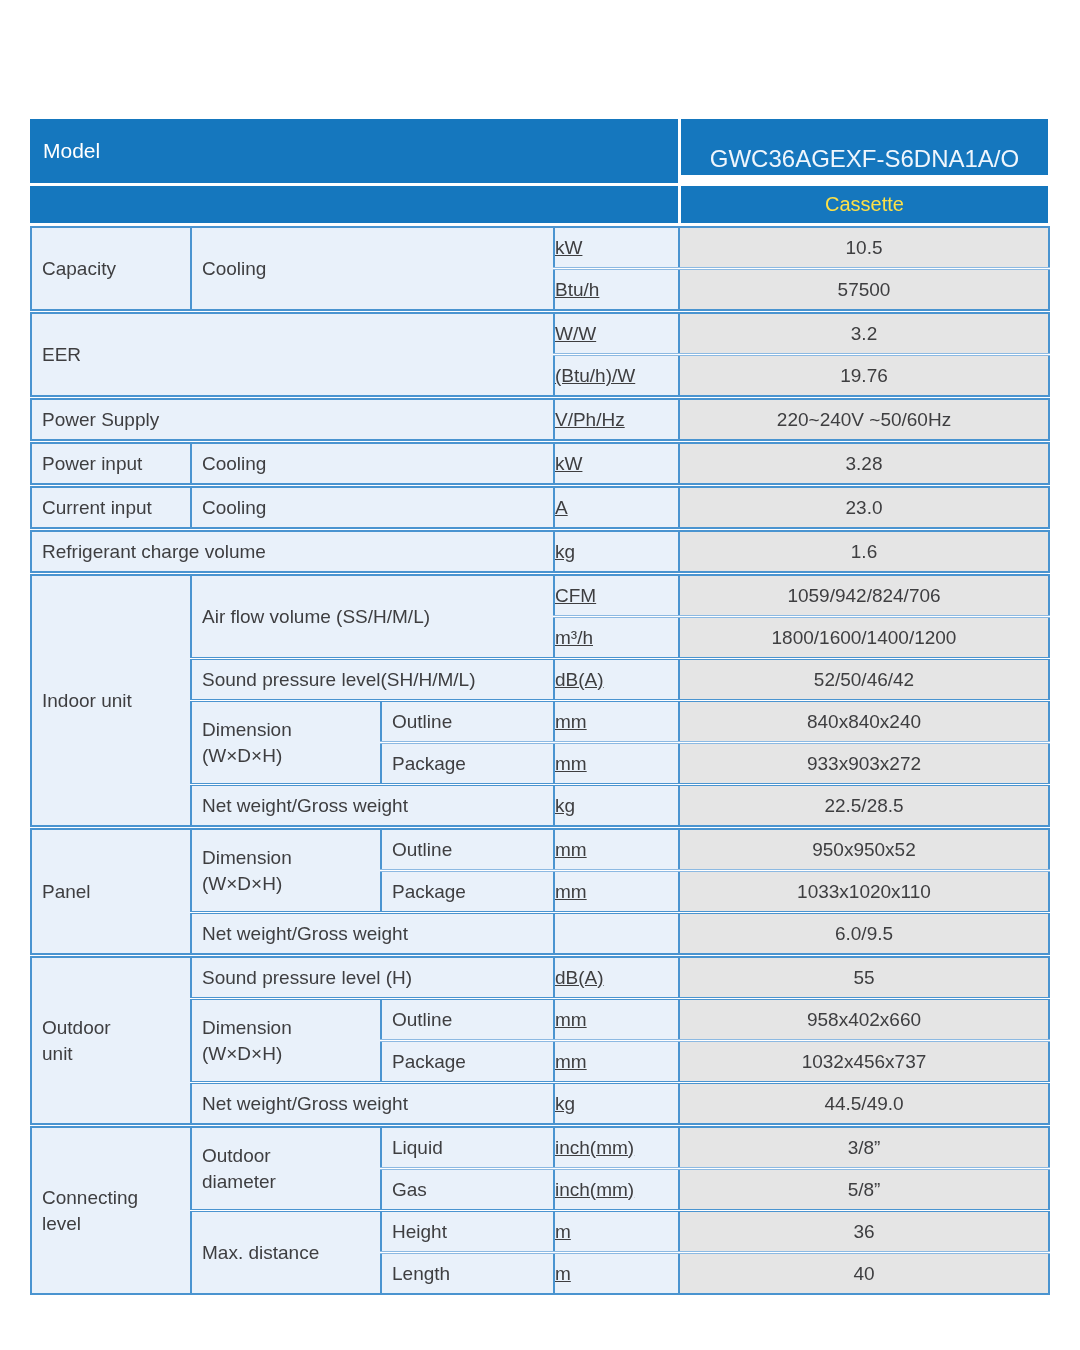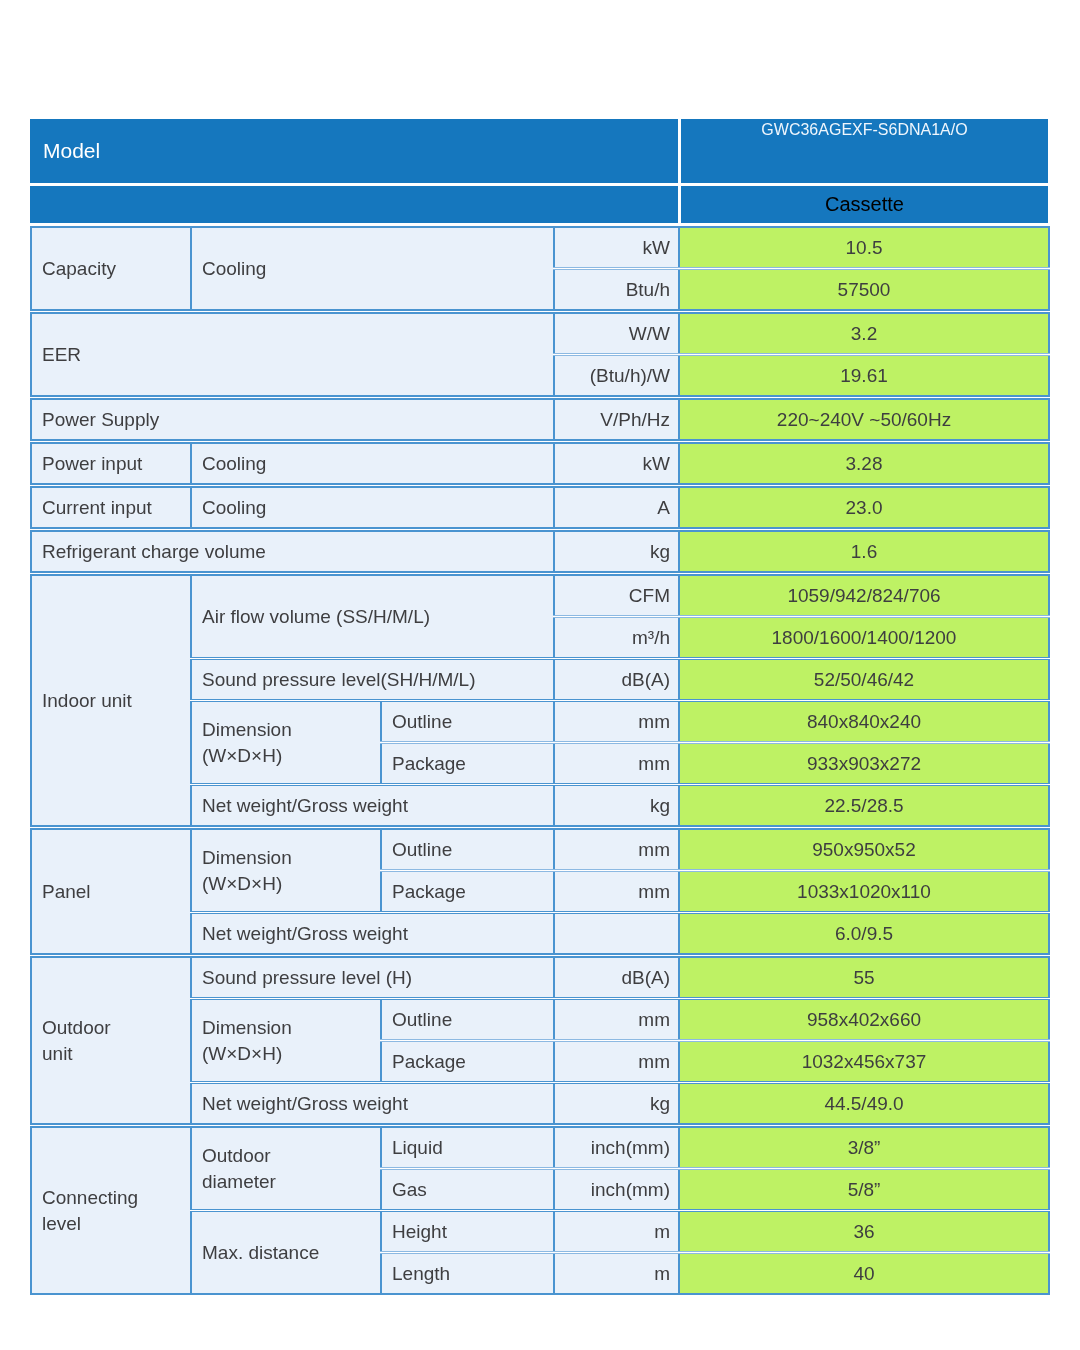--- a/index.html
+++ b/index.html
@@ -8,38 +8,38 @@
     font-family:"Liberation Sans", sans-serif;
     position:relative;
     -webkit-font-smoothing:antialiased;
   }
   .table-wrap { position:absolute; left:30px; top:99px; width:1018px; }
 
   
   .hdr { display:grid; grid-template-columns:648px 367px; gap:3px; margin-bottom:3px;margin-top:20px; }
   .hdr-cell { background:#1577be; color:#ffffff; }
   .h-model { height:64px; display:flex; align-items:center; padding-left:13px; font-size:21px; box-sizing:border-box; }
-  .h-modelval { height:64px; display:flex; flex-direction:column; justify-content:space-between; align-items:center;
-                font-size:16px; line-height:1.5; color:#eff6fd; }
+  .h-modelval { height:56px; display:flex; flex-direction:column; justify-content:flex-end; align-items:center;
+                font-size:24px; line-height:1.5; color:#eff6fd; }
   .h-empty { height:37px; }
-  .h-type { height:37px; display:flex; align-items:center; justify-content:center; font-size:20px; color:#000000; }
+  .h-type { height:37px; display:flex; align-items:center; justify-content:center; font-size:20px; color:#fde047; }
 
   
   table.spec { border-collapse:collapse; table-layout:fixed; width:1018px; border:2px solid #4a94d0; }
   table.spec td {
     height:37px; vertical-align:middle;
     font-size:19px; color:#3e3e40;
     background:#e9f1fa;
     border-left:2px solid #4a94d0; border-right:2px solid #4a94d0;
     border-top:3px double #8cb9e2;
     padding:1px 8px 1px 10px;
     overflow:hidden;
   }
-  table.spec td.unit { text-align:right; padding:1px 8px; }
-  table.spec td.val  { background:#bef264; text-align:center; padding:1px 6px; }
+  table.spec td.unit { text-align:left; padding:1px 0;text-decoration:underline; }
+  table.spec td.val  { background:#e5e5e5; text-align:center; padding:1px 6px; }
   tr.r-first > td { border-top:2px solid #4a94d0; }
   tr.r-sub   > td { border-top:3px double #4a94d0; }
   tr.r-major > td { border-top:5px double #4a94d0; }
   .two-line span { display:block; line-height:1.32; }
 </style>
 </head>
 <body>
 
 <div class="table-wrap">
 
@@ -73,21 +73,21 @@
       <td class="val">57500</td>
     </tr>
 
     <tr class="r-major">
       <td colspan="3" rowspan="2">EER</td>
       <td class="unit">W/W</td>
       <td class="val">3.2</td>
     </tr>
     <tr>
       <td class="unit">(Btu/h)/W</td>
-      <td class="val">19.61</td>
+      <td class="val">19.76</td>
     </tr>
 
     <tr class="r-major">
       <td colspan="3">Power Supply</td>
       <td class="unit">V/Ph/Hz</td>
       <td class="val">220~240V ~50/60Hz</td>
     </tr>
 
     <tr class="r-major">
       <td>Power input</td>

